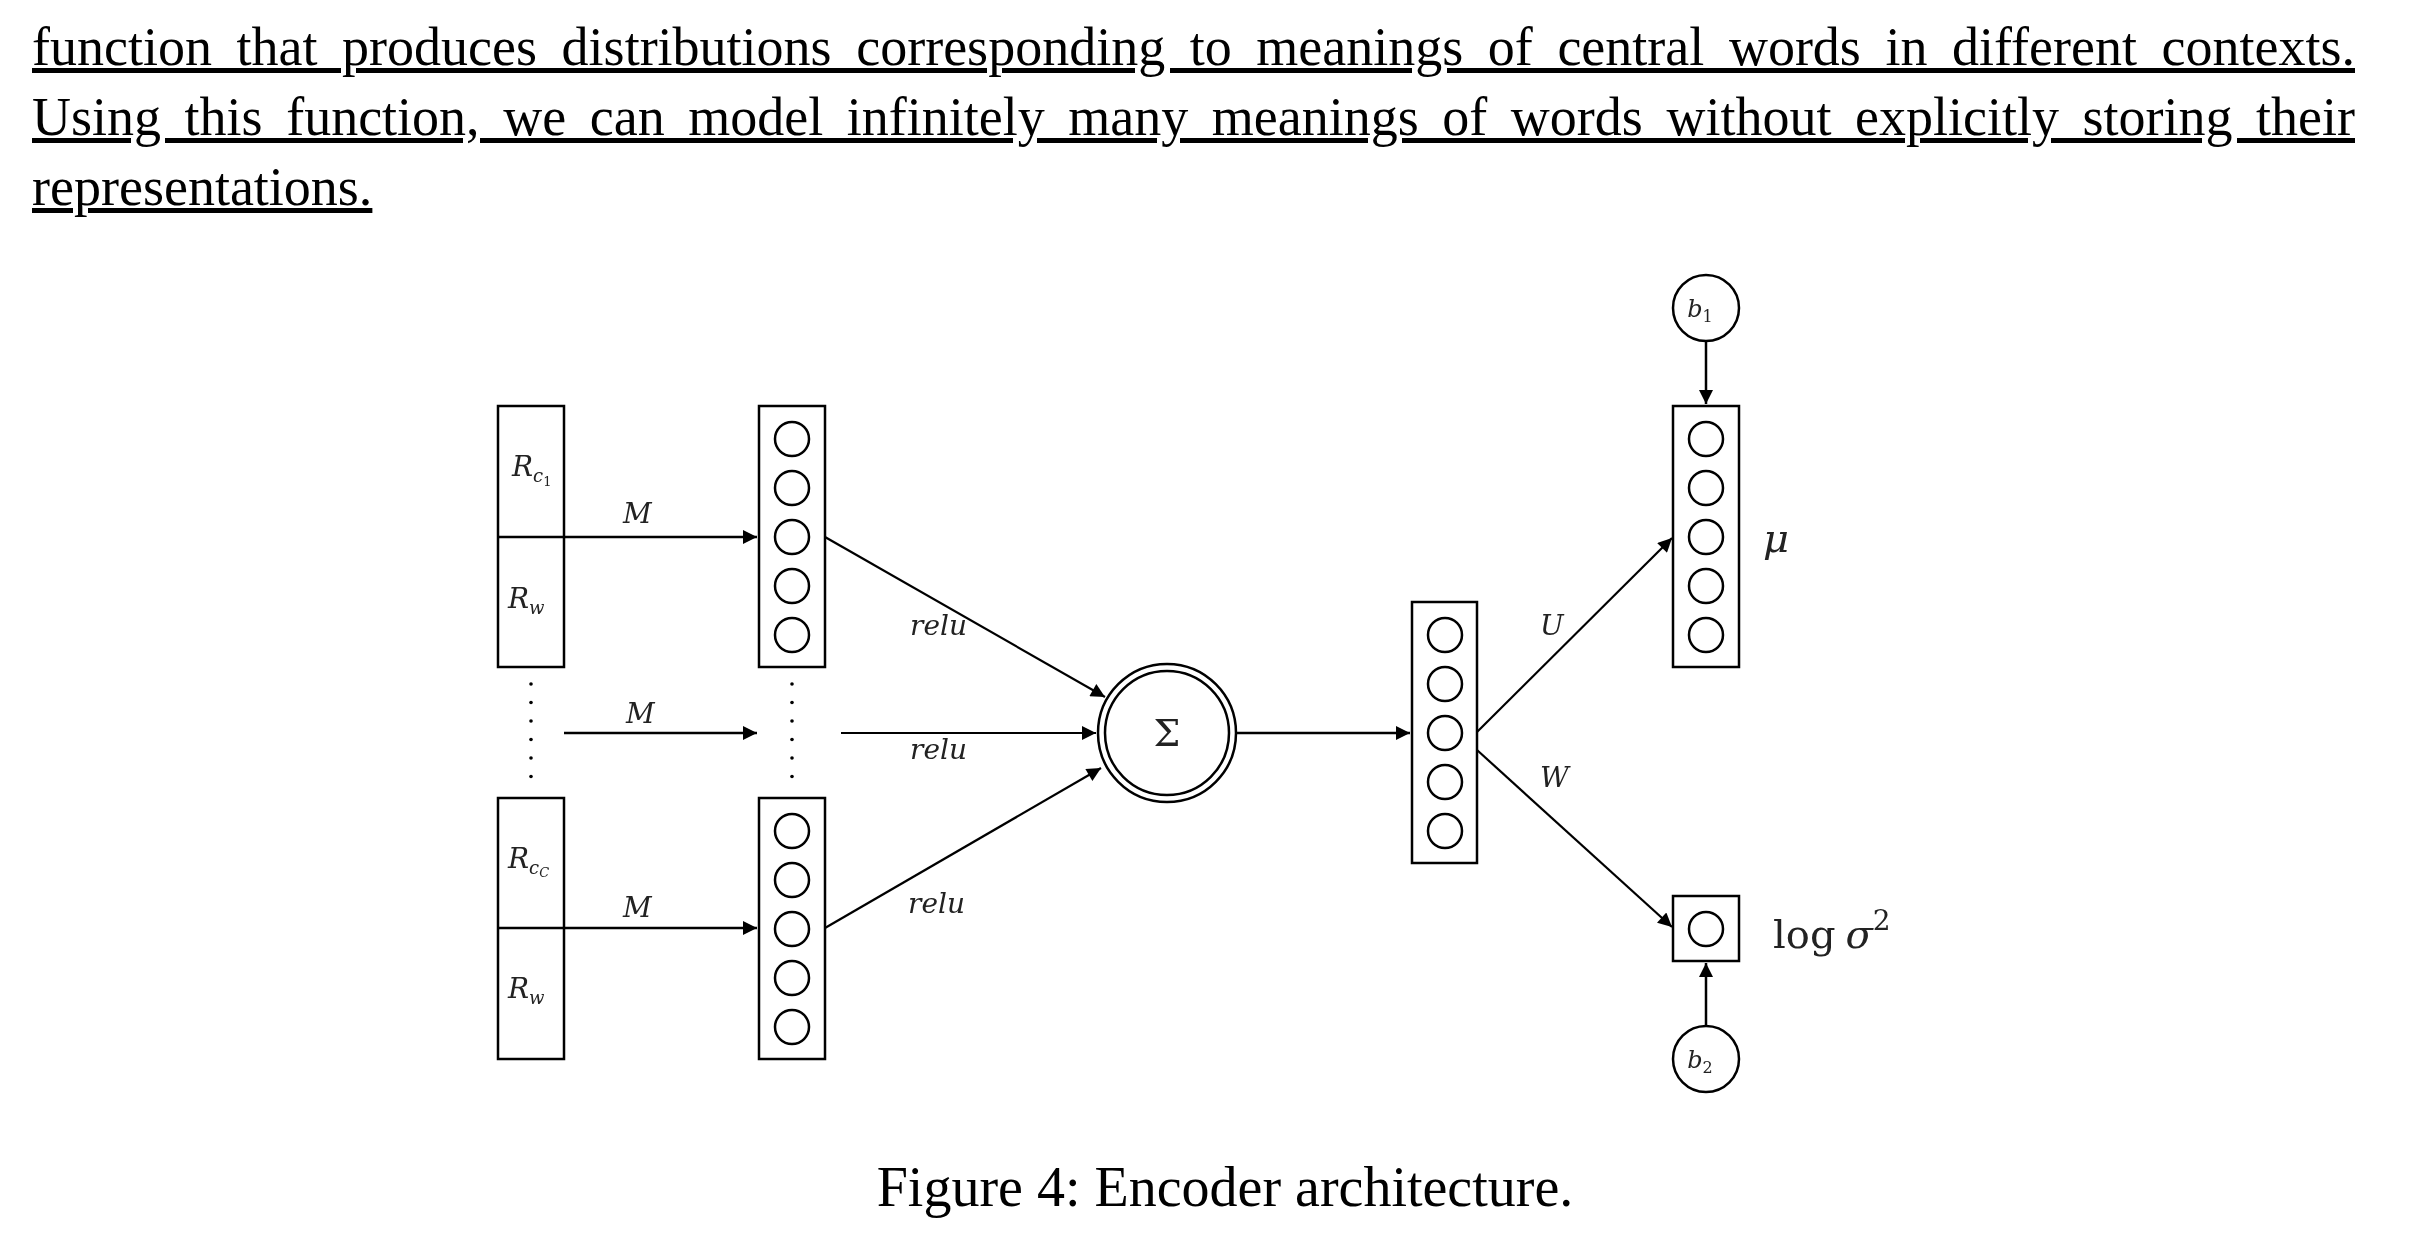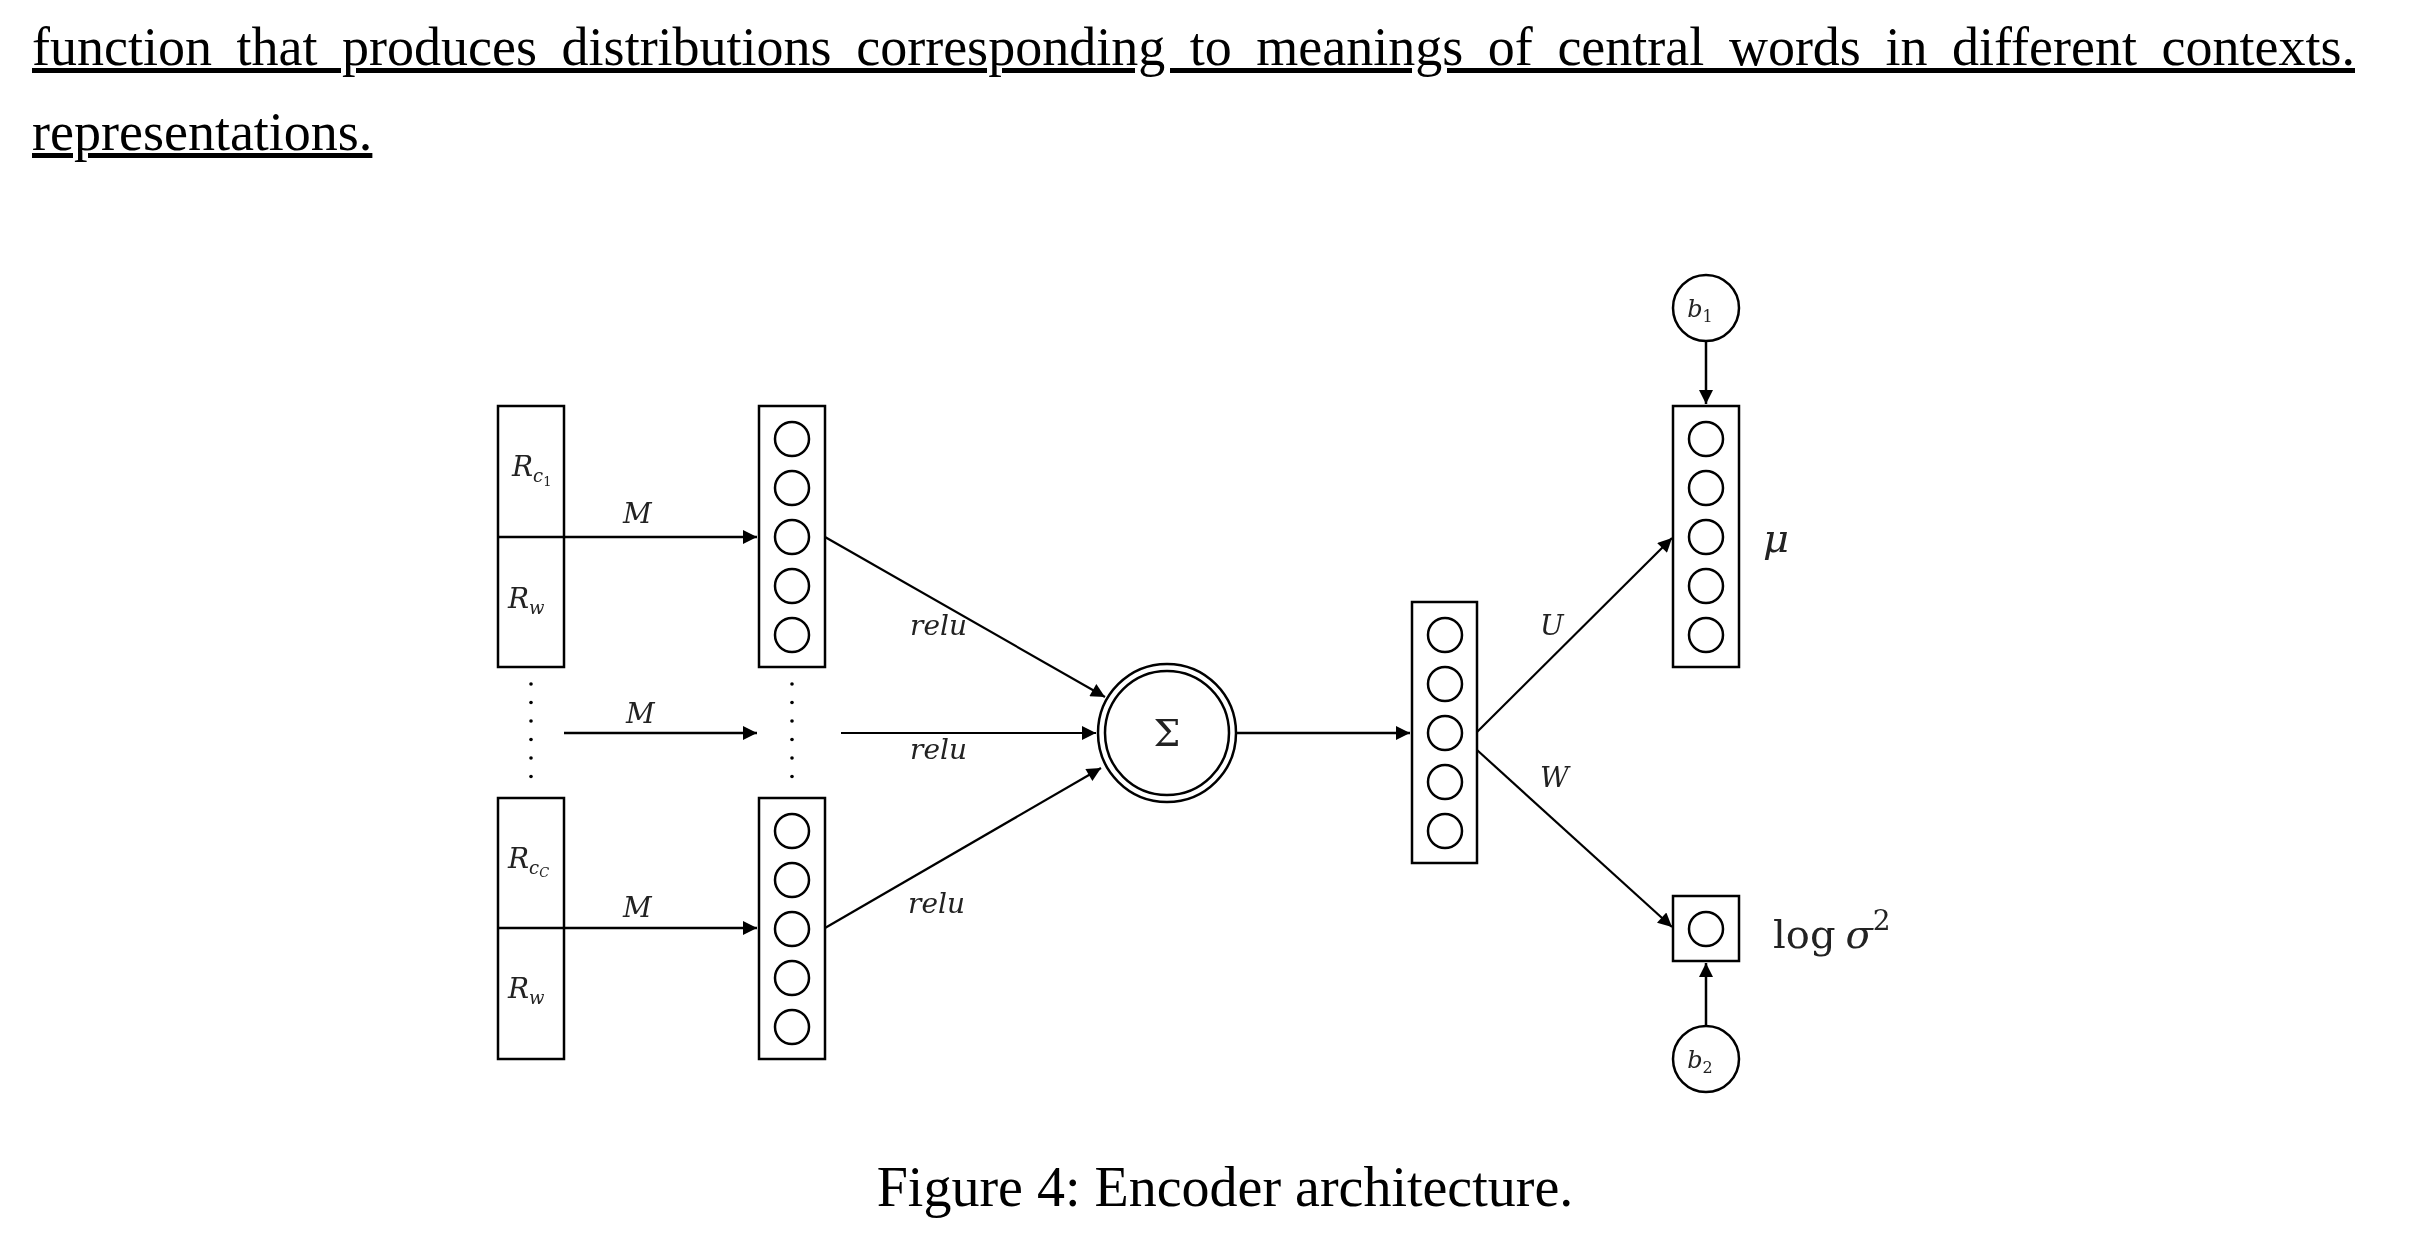--- a/index.html
+++ b/index.html
@@ -1,29 +1,30 @@
 <!DOCTYPE html>
 <html><head>
 <meta charset="utf-8">
 <style>
   html, body { margin:0; padding:0; background:#ffffff; }
   body { width:2424px; height:1240px; position:relative; overflow:hidden; font-family:"Liberation Serif", serif; color:#000; }
   .para { position:absolute; left:32px; width:2323px; font-size:54px; line-height:70px; }
   .line { display:block; white-space:nowrap; text-align:justify; text-align-last:justify; height:70px; }
-  .line.last { text-align-last:left;margin-top:15px; }
+  .line.last { text-align-last:left; }
   #diagram { position:absolute; left:0; top:0; width:2424px; height:1240px; }
   .caption { position:absolute; left:0; width:2424px; top:1155px; text-align:center; font-size:56px; padding-left:26px; box-sizing:border-box; }
   svg text { font-family:"DejaVu Serif", serif; font-style:italic; fill:#222; }
   svg .up { font-style:normal; }
 </style>
 </head>
 <body>
 
 <div class="para" style="top:12px;text-decoration:underline;">
   <span class="line">function that produces distributions corresponding to meanings of central words in different contexts.</span>
+  <span class="line">Using this function, we can model infinitely many meanings of words without explicitly storing their</span>
   <span class="line last">representations.</span>
 </div>
 
 <svg id="diagram" viewBox="0 0 2424 1240" xmlns="http://www.w3.org/2000/svg">
   <defs>
     <marker id="arr" viewBox="0 0 10 10" refX="10" refY="5" markerWidth="16" markerHeight="14" markerUnits="userSpaceOnUse" orient="auto">
       <path d="M0,0 L10,5 L0,10 z" fill="#000"></path>
     </marker>
   </defs>
 

